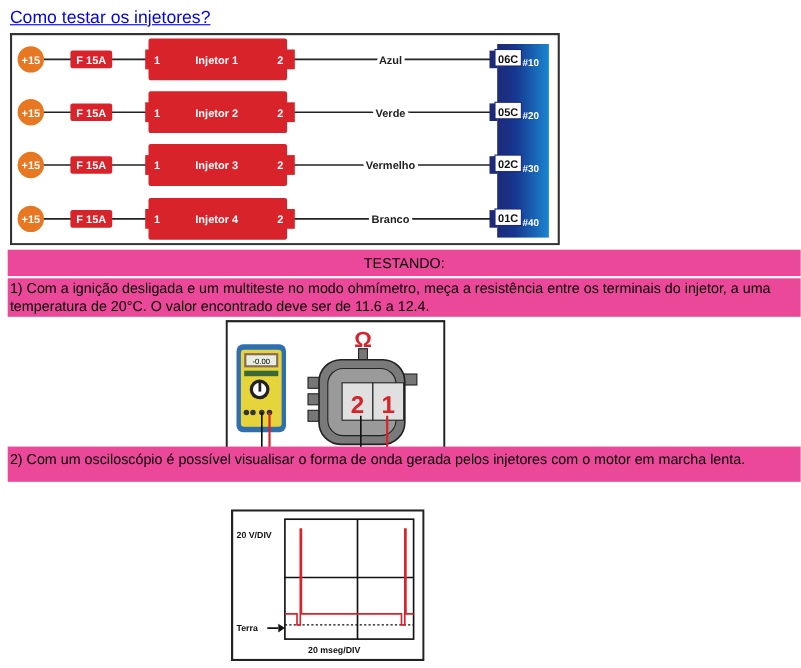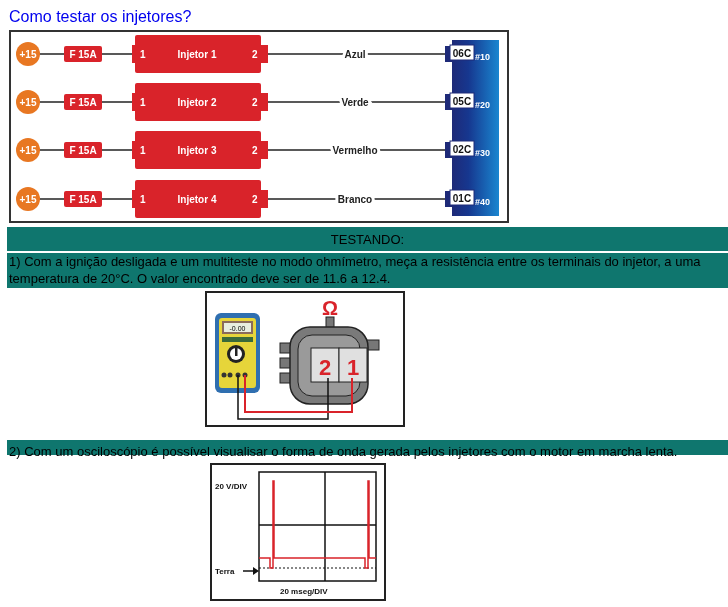--- a/index.html
+++ b/index.html
@@ -1,20 +1,20 @@
 <!DOCTYPE html>
 <html><head>
 <meta charset="utf-8">
 <style>
   html, body { margin: 0; padding: 0; background: #ffffff; }
   body { width: 728px; height: 607px; position: relative; overflow: hidden;
          font-family: "Liberation Sans", sans-serif; }
   .title-link { position: absolute; left: 9px; top: 8px; font-size: 16px;
-                color: #0000ee; cursor: pointer; }
-  .band { position: absolute; left: 7px; width: 721px; background: #0f766e;
+                color: #0000ee; text-decoration: underline; cursor: pointer; }
+  .band { position: absolute; left: 7px; width: 721px; background: #ec4899;
           color: #000; font-size: 13px; }
   .band-center { text-align: center; }
   .band p { margin: 0; padding: 0 16px 0 2px; line-height: 17px; }
   svg text { font-family: "Liberation Sans", sans-serif; }
   .abs { position: absolute; }
 </style>
 </head>
 <body>
 
 <a class="title-link">Como testar os injetores?</a>
@@ -148,21 +148,21 @@
     <rect x="134" y="57" width="28" height="34" fill="#e0e0e0" stroke="#222"></rect>
     <text x="120" y="84" text-anchor="middle" font-size="22" font-weight="bold" fill="#d9232a">2</text>
     <text x="148" y="84" text-anchor="middle" font-size="22" font-weight="bold" fill="#d9232a">1</text>
   </g>
   <text x="125" y="24" text-anchor="middle" font-size="20" font-weight="bold" fill="#d9232a">Ω</text>
 
   <polyline points="33,84 33,128 123,128 123,87" fill="none" stroke="#111" stroke-width="1.5"></polyline>
   <polyline points="40,84 40,121 147,121 147,87" fill="none" stroke="#d9232a" stroke-width="2"></polyline>
 </svg>
 
-<div class="band" style="top:440px; height:15px;">
+<div class="band" style="top:406px; height:32px;">
   <p style="line-height:23px;">2) Com um osciloscópio é possível visualisar o forma de onda gerada pelos injetores com o motor em marcha lenta.</p>
 </div>
 
 <svg class="abs" style="left:210px; top:463px;" width="176" height="138" viewBox="0 0 176 138">
   <rect x="1" y="1" width="174" height="136" fill="#fff" stroke="#222" stroke-width="2"></rect>
   <g>
     <rect x="49" y="9" width="117" height="109" fill="none" stroke="#111" stroke-width="1.5"></rect>
     <line x1="115" y1="9" x2="115" y2="118" stroke="#111" stroke-width="1.5"></line>
     <line x1="49" y1="62" x2="166" y2="62" stroke="#111" stroke-width="1.5"></line>
   </g>

